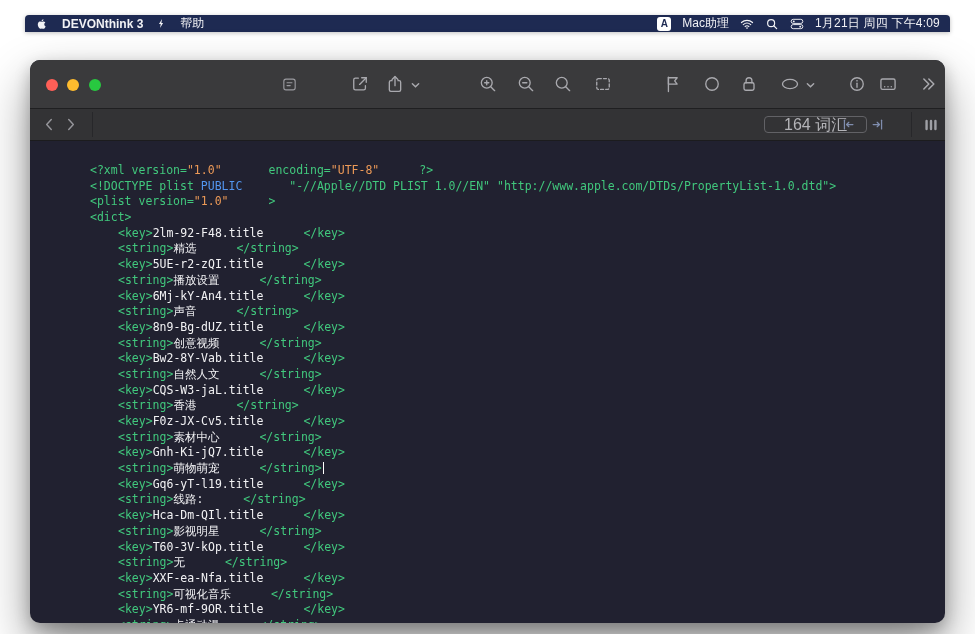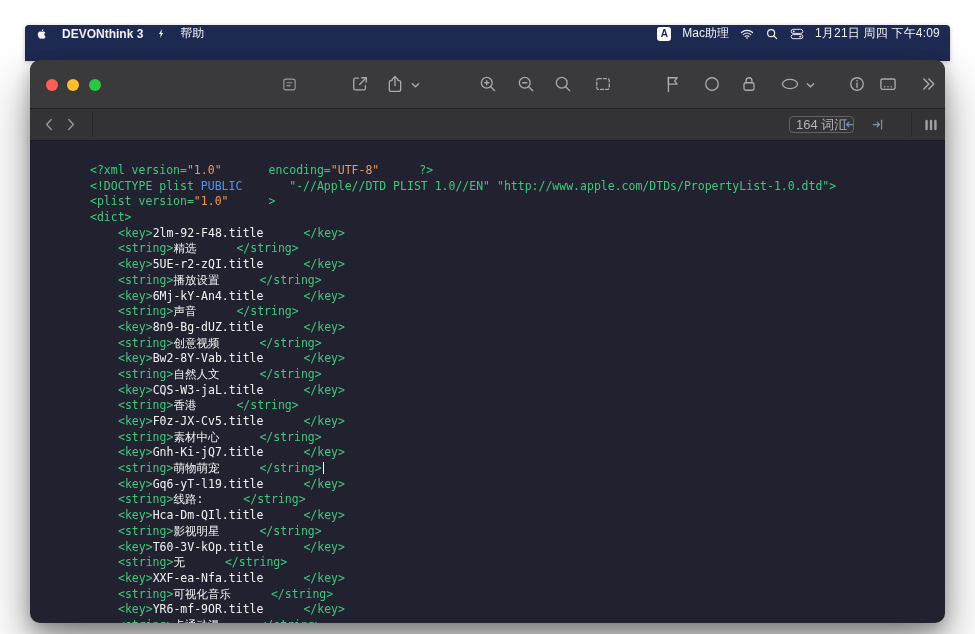--- a/index.html
+++ b/index.html
@@ -1,22 +1,22 @@
 <!DOCTYPE html>
 <html style="--menu-bar-bg: #1e2a52; --titlebar-bg: #3a3a3c; --navbar-bg: #333335; --editor-bg: #212130; --tag-green: #41c87d; --value-orange: #ed9a57; --keyword-blue: #5296f0; --code-text: #f2f2f4;"><head>
 <meta charset="utf-8">
 <style>
   html,body{margin:0;padding:0;width:975px;height:634px;background:#fff;overflow:hidden;
     font-family:"Liberation Sans",sans-serif;-webkit-font-smoothing:antialiased;}
   .stage{position:relative;width:975px;height:634px;}
 
   
-  .menubar{position:absolute;left:25px;top:25px;width:925px;height:36px;
+  .menubar{position:absolute;left:25px;top:15px;width:925px;height:17px;
     background:var(--menu-bar-bg,#1e2a52);border-radius:4px 4px 0 0;
-    display:flex;align-items:flex-start;box-sizing:border-box;padding:0 10px;
+    display:flex;align-items:center;box-sizing:border-box;padding:0 10px;
     color:#f2f2f5;font-size:12px;box-shadow:0 1px 4px rgba(0,0,0,.25);}
   .mb-left{display:flex;align-items:center;gap:13px;white-space:nowrap;}
   .mb-right{margin-left:auto;display:flex;align-items:center;gap:11px;white-space:nowrap;}
   .mb-icon{width:14px;height:14px;display:inline-block;color:#f2f2f5;}
   .mb-icon svg{display:block;width:100%;height:100%;}
   .app-name{font-weight:bold;}
   .menu-item{cursor:default;}
   .abox{width:14px;height:14px;border-radius:3px;background:#fff;color:var(--menu-bar-bg,#1e2a52);
     font-size:10px;font-weight:bold;display:flex;align-items:center;justify-content:center;}
   .clock{letter-spacing:.2px;}
@@ -38,23 +38,23 @@
   .tb-icon svg{display:block;width:100%;height:100%;}
   .tb-icon.sm{width:9px;height:9px;top:21px;}
   .proxy{position:absolute;left:251px;top:16px;width:17px;height:17px;color:#9a9a9f;}
   .proxy svg{display:block;width:100%;height:100%;}
 
   .navbar{position:relative;height:31px;background:var(--navbar-bg,#333335);
     border-bottom:1px solid #1c1c1e;}
   .nav-chev{position:absolute;top:7px;width:17px;height:17px;color:#96969b;}
   .nav-chev svg{display:block;width:100%;height:100%;}
   .nav-sep{position:absolute;top:3px;bottom:3px;width:1px;background:#27272a;}
-  .wordcount{position:absolute;left:759px;top:7px;height:17px;box-sizing:border-box;
-    padding:1px 6px 0;border:1px solid #626266;border-radius:4px;color:#b4b4b8;
-    font-size:13px;line-height:14px;white-space:nowrap;}
+  .wordcount{position:absolute;left:734px;top:7px;height:17px;box-sizing:border-box;
+    padding:1px 19px 0;border:1px solid #626266;border-radius:4px;color:#b4b4b8;
+    font-size:16px;line-height:14px;white-space:nowrap;}
   .docnav{position:absolute;top:8px;width:15px;height:15px;color:#7f8dae;}
   .docnav svg{display:block;width:100%;height:100%;}
   .colview{position:absolute;left:892px;top:7px;width:18px;height:18px;color:#9fa0a5;}
   .colview svg{display:block;width:100%;height:100%;}
 
   
   .editor{position:absolute;left:0;right:0;top:81px;bottom:0;overflow:hidden;
     padding:22px 20px 0;font-family:"DejaVu Sans Mono",monospace;font-size:11.5px;
     line-height:15.7px;white-space:pre;cursor:text;}
   .code-line{height:15.7px;}

